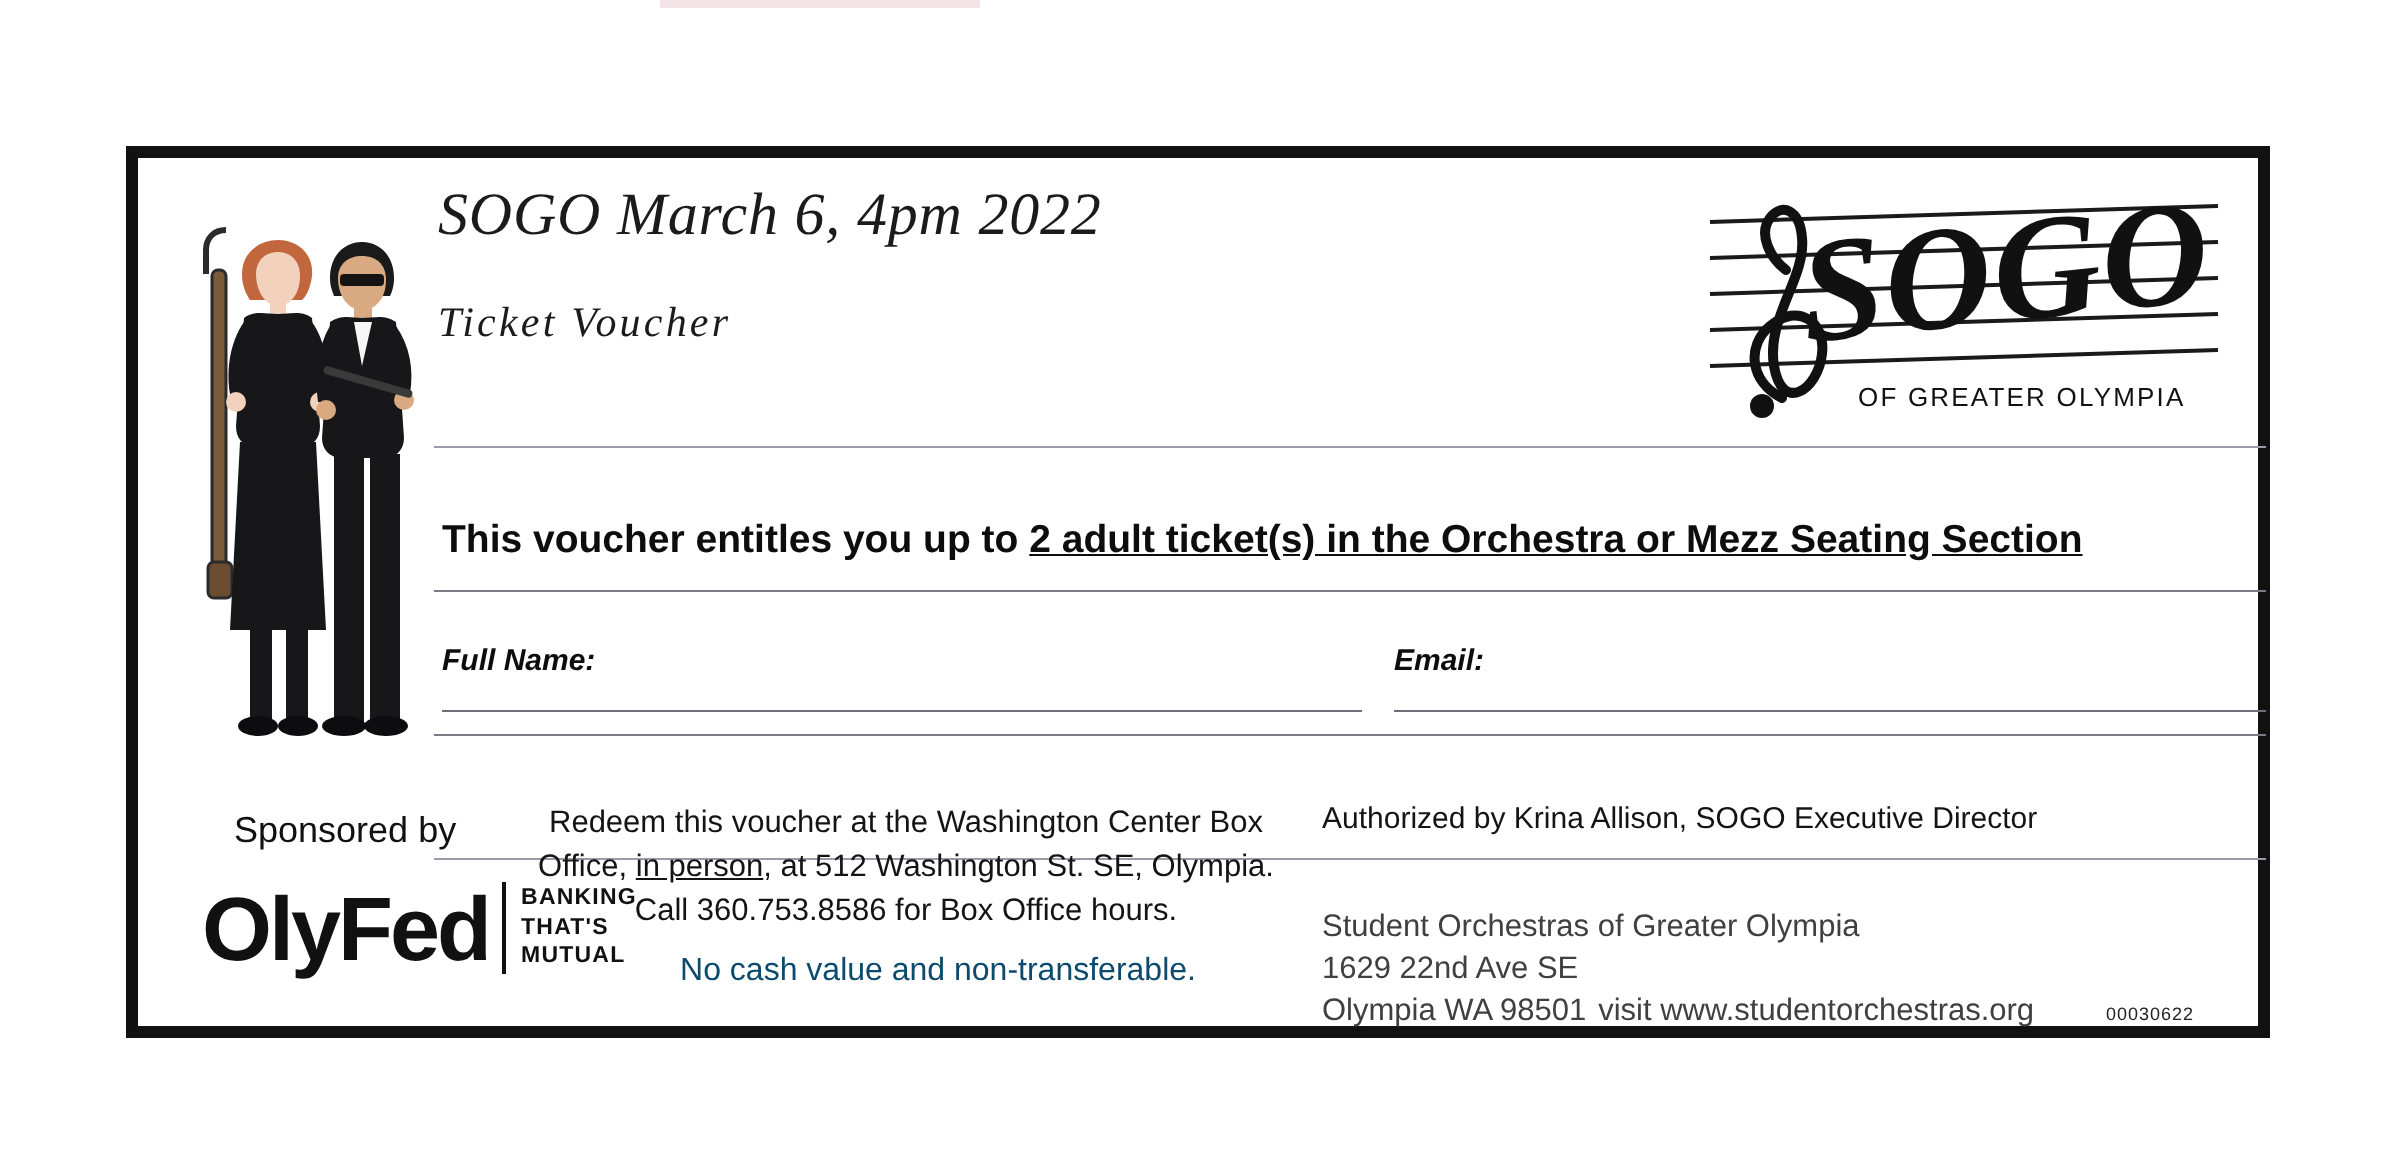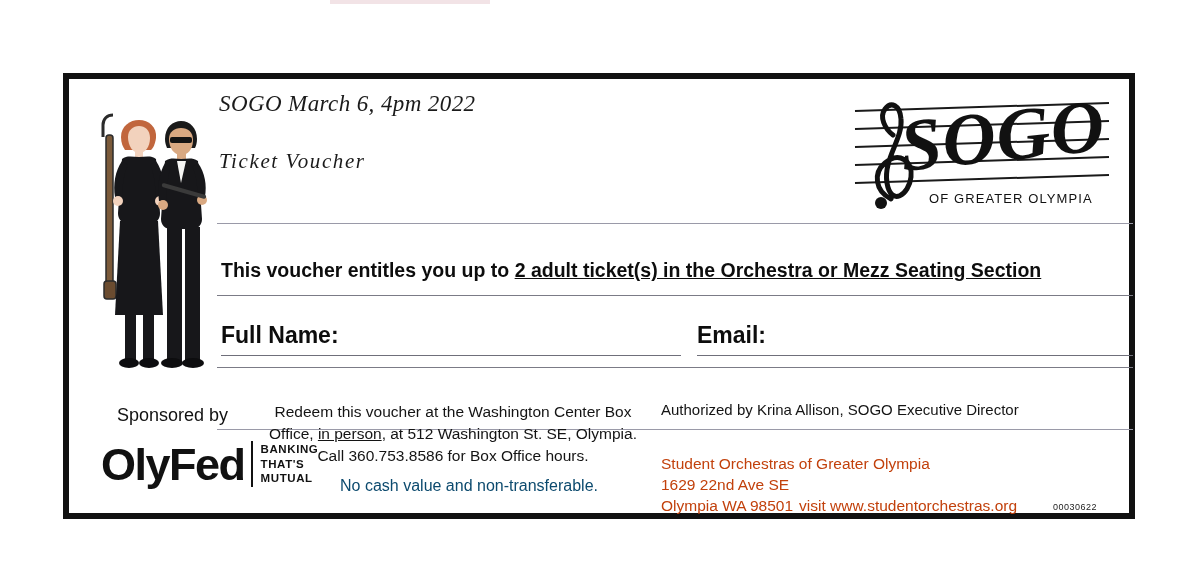--- a/index.html
+++ b/index.html
@@ -38,21 +38,21 @@
     height: 100%;
   }
 
   
   .hdr-title {
     position: absolute;
     left: 150px;
     top: 12px;
     font-family: "Liberation Serif", serif;
     font-style: italic;
-    font-size: 23px;
+    font-size: 30px;
     letter-spacing: 0.4px;
     color: #1b1b1b;
     white-space: nowrap;
   }
   .hdr-sub {
     position: absolute;
     left: 150px;
     top: 70px;
     font-family: "Liberation Serif", serif;
     font-style: italic;
@@ -81,24 +81,25 @@
     font-size: 19.5px;
     font-weight: bold;
     color: #0d0d0d;
     white-space: nowrap;
   }
   .entitle u { text-decoration: underline; }
 
   
   .field-label {
     position: absolute;
-    font-size: 23px;
+    font-size: 15px;
     font-weight: bold;
     color: #0d0d0d;
     white-space: nowrap;
+    font-style: italic;
   }
   .lbl-name  { left: 152px; top: 243px; }
   .lbl-email { left: 628px; top: 243px; }
   .fieldline {
     position: absolute;
     height: 1px;
     background: #6f6f7a;
     top: 276px;
   }
   .fl-name  { left: 152px; width: 460px; }
@@ -175,21 +176,21 @@
     font-size: 15px;
     color: #141414;
     white-space: nowrap;
   }
   .org-addr {
     position: absolute;
     left: 592px;
     top: 375px;
     font-size: 15.5px;
     line-height: 1.35;
-    color: #c2410c;
+    color: #404040;
   }
   .org-addr .lastline {
     display: flex;
     align-items: baseline;
     gap: 6px;
     white-space: nowrap;
   }
   .serial {
     position: absolute;
     left: 984px;

